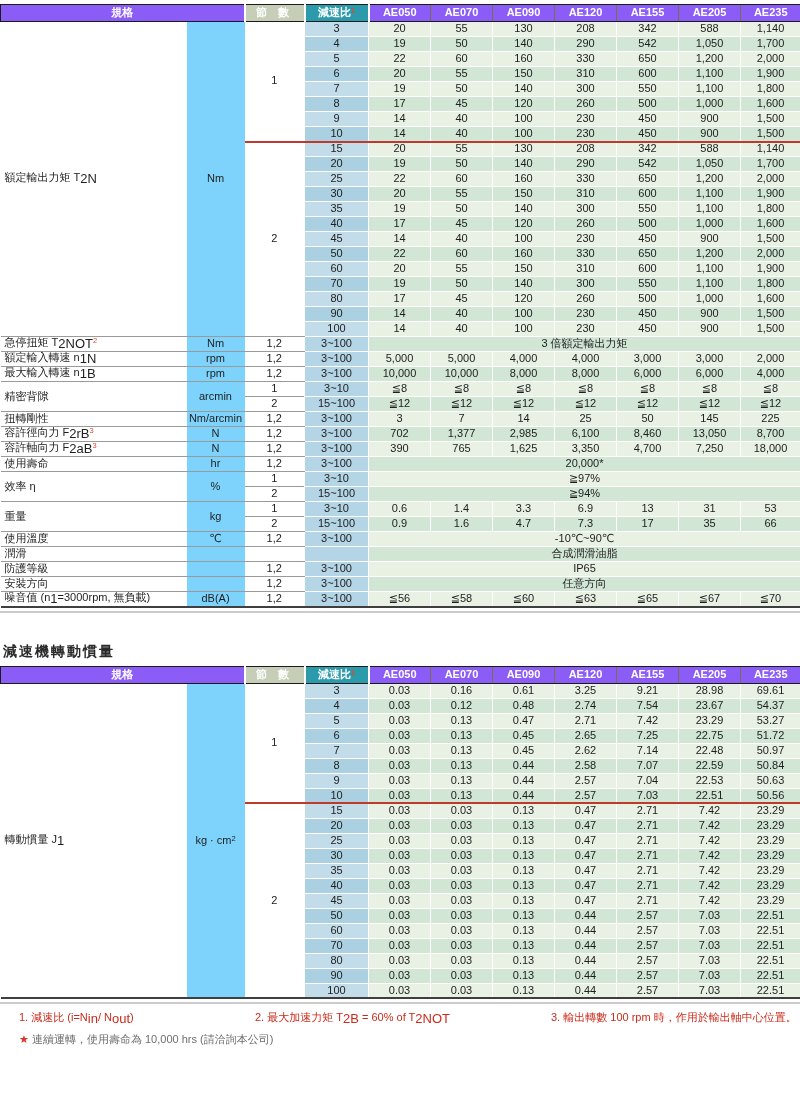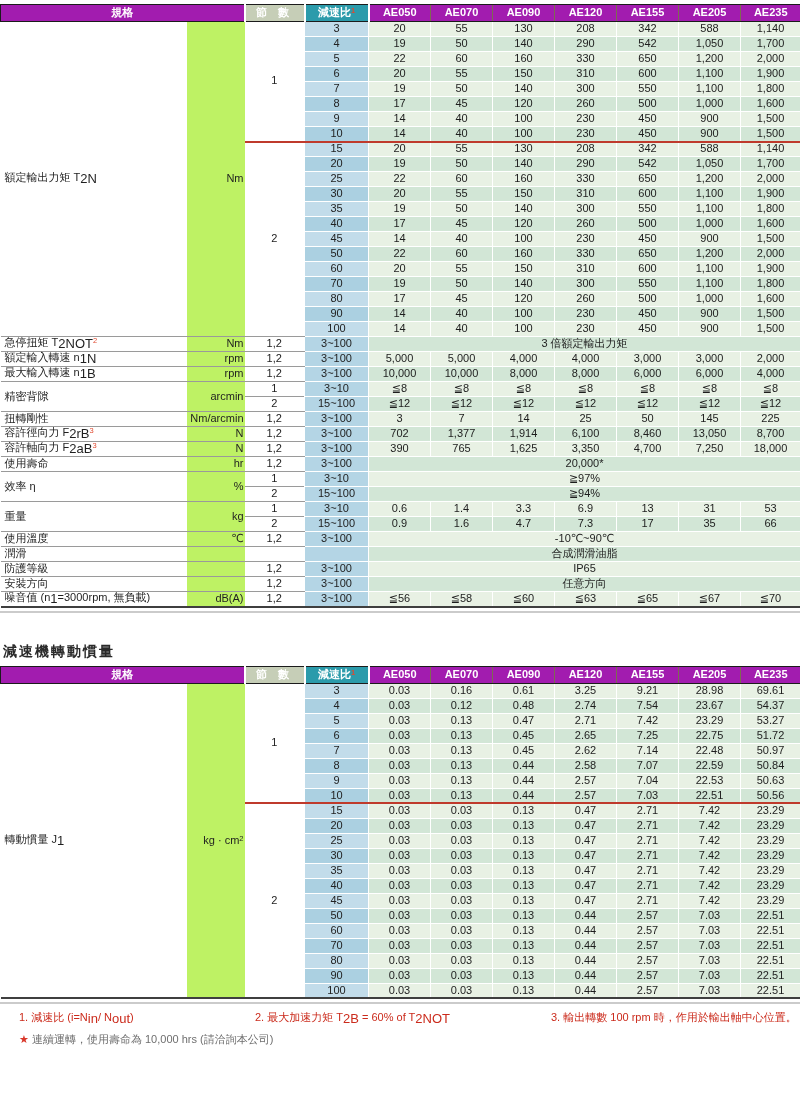--- a/index.html
+++ b/index.html
@@ -4,29 +4,29 @@
 <style>
   html,body{margin:0;padding:0;background:#ffffff;}
   body{font-family:"Liberation Sans","DejaVu Sans",sans-serif;color:#222;}
   .page{width:800px;padding:4px 0 10px 0;}
   .tbl-title{font-size:14px;font-weight:bold;color:#2a2a2a;letter-spacing:2px;margin:4px 0 5px 3px;}
   .tbl-title.second{margin-top:30px;}
   table.spec-table{border-collapse:collapse;table-layout:fixed;width:800px;border-bottom:2px solid #3f3f3f;}
   tr{height:15px;}
   thead tr{height:17px;}
   th,td{font-size:11px;padding:0 1px;line-height:1.05;vertical-align:middle;}
-  thead th{background:#a21caf;color:#fff;font-weight:bold;text-align:center;
+  thead th{background:#8b5cf6;color:#fff;font-weight:bold;text-align:center;
            border-top:1px solid #1b1b1b;border-bottom:1px solid #1b1b1b;}
   thead th:first-child{border-left:1px solid #1b1b1b;}
   th.h-stage{background:#c6ceb7;border-left:2px solid #fff;letter-spacing:4px;}
   th.h-ratio{background:#2b9bab;border-left:2px solid #fff;border-right:2px solid #fff;}
   th.h-model{border-left:1px solid #7d6b52;}
   th.h-model.first{border-left:none;}
   td.lbl{text-align:left;padding-left:4px;background:#fff;color:#1f1f1f;}
-  td.unit{background:#bef264;text-align:right;color:#1f1f1f;}
+  td.unit{background:#7dd3fc;text-align:center;color:#1f1f1f;}
   td.stage{background:#fff;text-align:center;}
   td.ratio{text-align:center;border:1px solid #fff;}
   td.val{text-align:center;border:1px solid #fff;color:#1d1d1d;}
   .rb-l{background:#c2dcea;}
   .rb-d{background:#abd0e1;}
   .rb-s{background:#b4d5e5;}
   .g-l{background:#e8f1e4;}
   .g-d{background:#d2e6d6;}
   .lend{border-bottom:1px solid #9a9a9a;}
   .ltop{border-top:1px solid #9a9a9a;}
@@ -363,21 +363,21 @@
           <td class="val g-l">145</td>
           <td class="val g-l">225</td>
         </tr>
         <tr>
           <td class="lbl lend" rowspan="1">容許徑向力 F<sub>2rB</sub><sup class="red">3</sup></td>
           <td class="unit lend" rowspan="1">N</td>
           <td class="stage lend">1,2</td>
           <td class="ratio rb-s">3~100</td>
           <td class="val g-d">702</td>
           <td class="val g-d">1,377</td>
-          <td class="val g-d">1,914</td>
+          <td class="val g-d">2,985</td>
           <td class="val g-d">6,100</td>
           <td class="val g-d">8,460</td>
           <td class="val g-d">13,050</td>
           <td class="val g-d">8,700</td>
         </tr>
         <tr>
           <td class="lbl lend" rowspan="1">容許軸向力 F<sub>2aB</sub><sup class="red">3</sup></td>
           <td class="unit lend" rowspan="1">N</td>
           <td class="stage lend">1,2</td>
           <td class="ratio rb-s">3~100</td>

